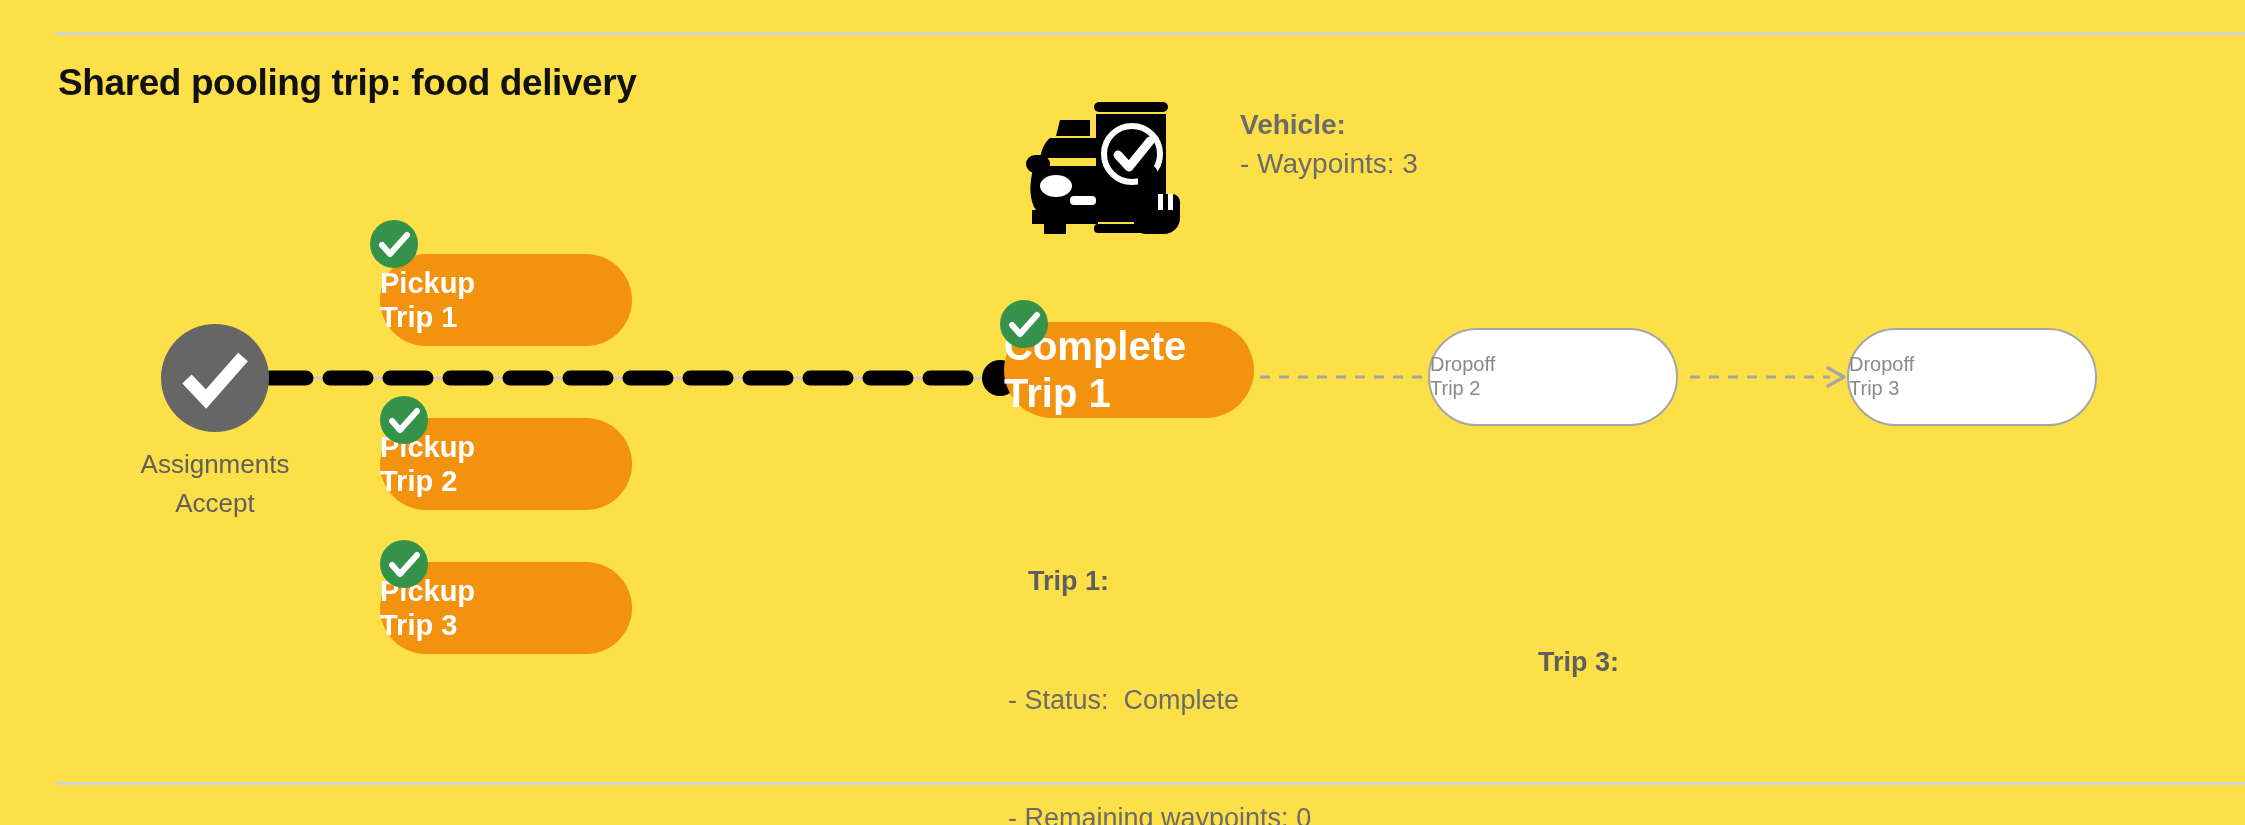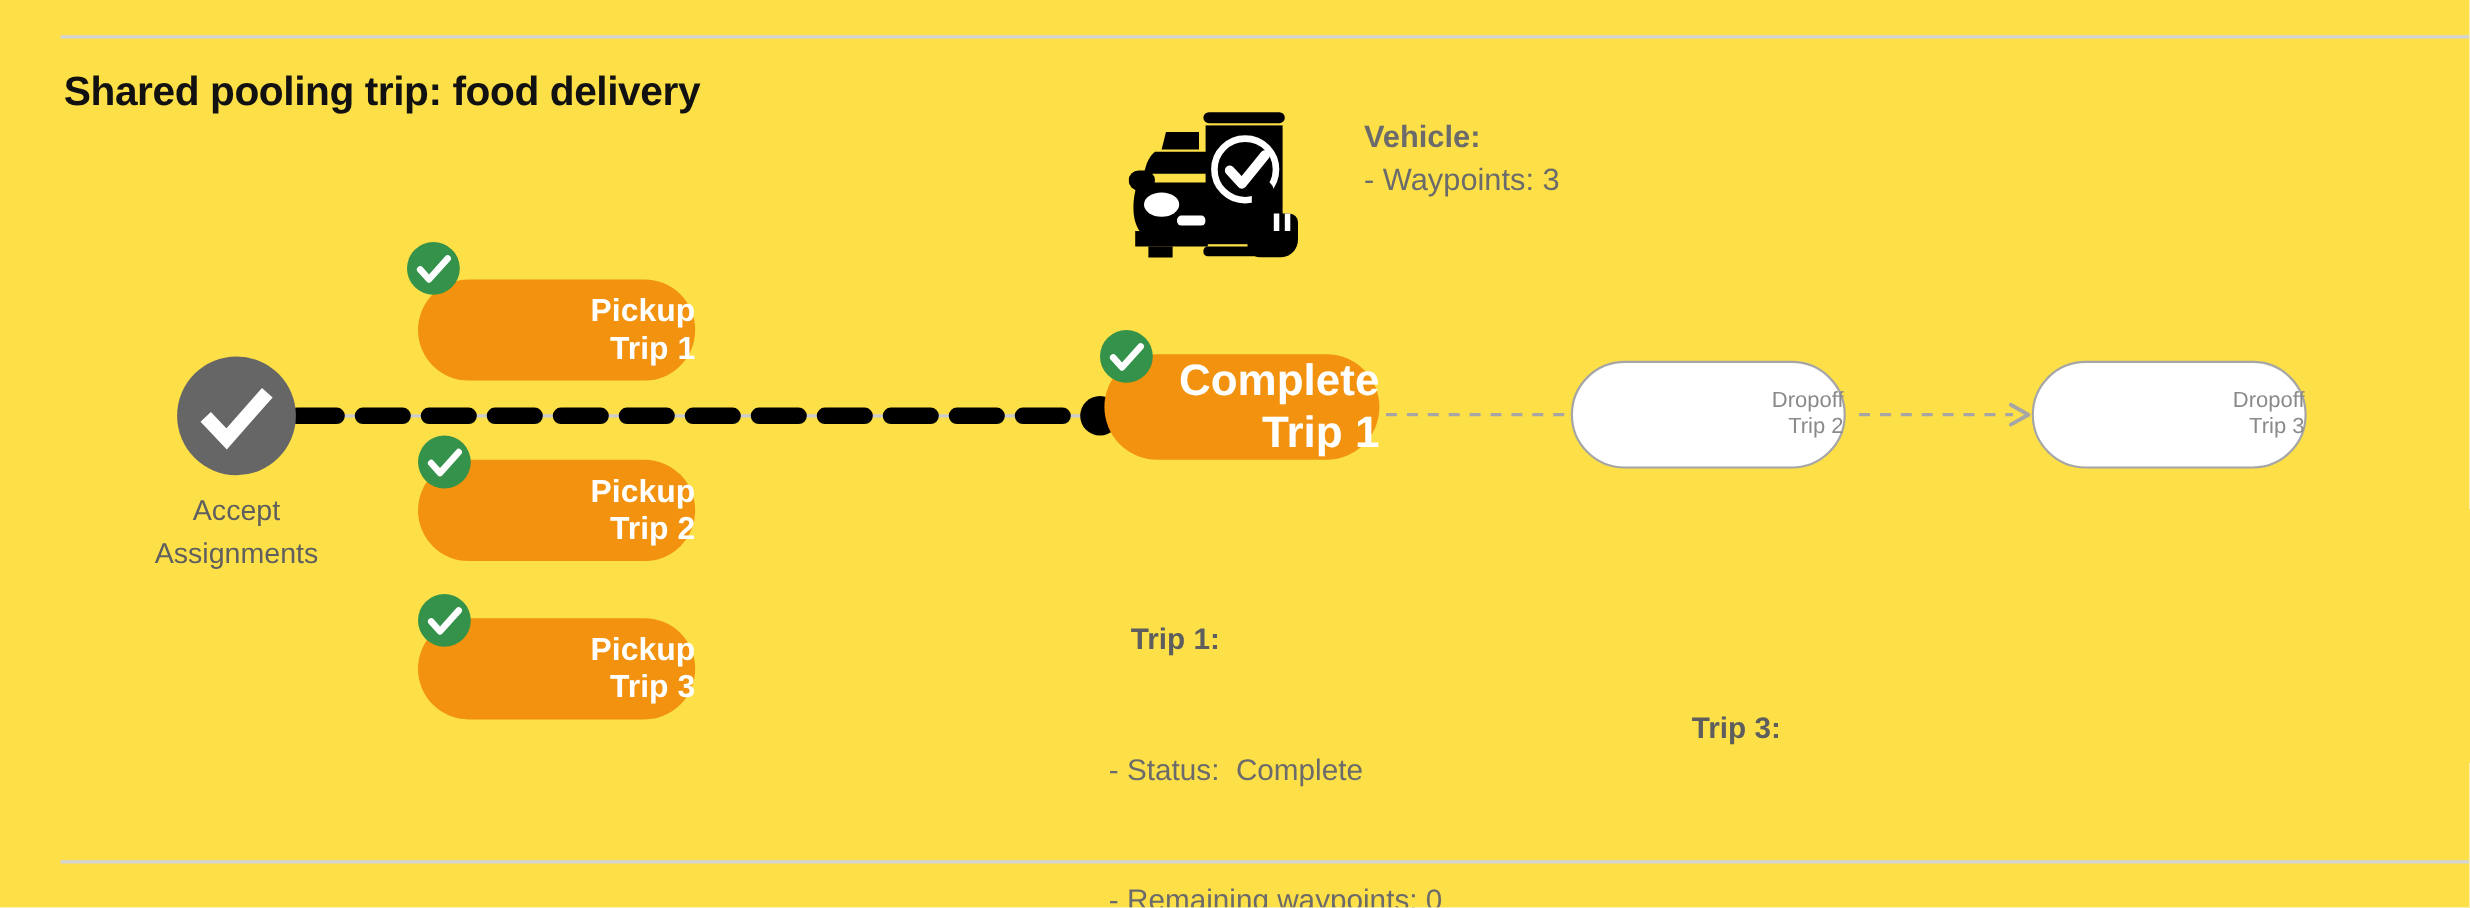--- a/index.html
+++ b/index.html
@@ -92,21 +92,21 @@
     line-height: 39px;
   }
 
   
   .pill {
     position: absolute;
     box-sizing: border-box;
     border-radius: 999px;
     display: flex;
     flex-direction: column;
-    align-items: flex-end;
+    align-items: flex-start;
     justify-content: center;
     line-height: 1.18;
     white-space: nowrap;
   }
   .pill.filled {
     background: #F2920E;
     color: #ffffff;
     font-size: 29px;
     font-weight: 600;
   }
@@ -201,22 +201,22 @@
     <line x1="1690" y1="377" x2="1830" y2="377" stroke="#a6a6a6" stroke-width="3" stroke-dasharray="10 9"></line>
     <path d="M1828 368 l16 9 l-16 9" fill="none" stroke="#a6a6a6" stroke-width="3.5" stroke-linecap="round" stroke-linejoin="round"></path>
   </svg>
 
   <div class="accept-node">
     <svg viewBox="0 0 108 108" width="108" height="108">
       <path d="M26 55 l19 20 l37 -42" fill="none" stroke="#ffffff" stroke-width="13" stroke-linecap="butt" stroke-linejoin="miter"></path>
     </svg>
   </div>
   <div class="accept-label">
+    <div>Assignments</div>
     <div>Accept</div>
-    <div>Assignments</div>
   </div>
 
   <div class="pill filled" style="left:380px; top:254px; width:252px; height:92px;">
     <span>Pickup</span>
     <span>Trip 1</span>
   </div>
   <div class="badge" style="left:370px; top:220px;">
     <svg viewBox="0 0 48 48" width="48" height="48">
       <path d="M12 25 l8 9 l17 -19" fill="none" stroke="#ffffff" stroke-width="6" stroke-linecap="round" stroke-linejoin="round"></path>
     </svg>

